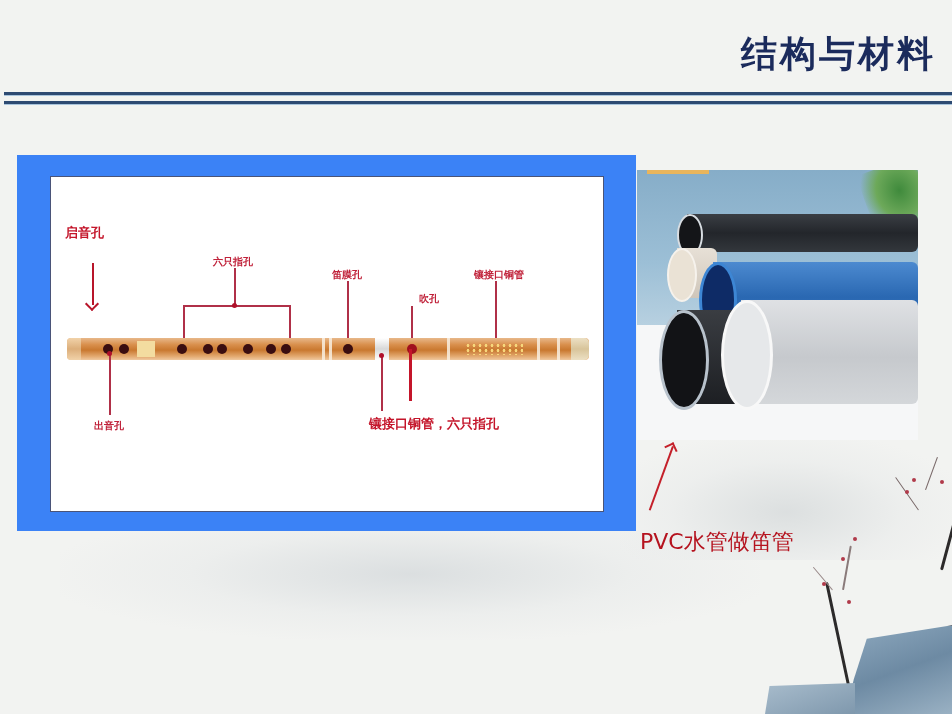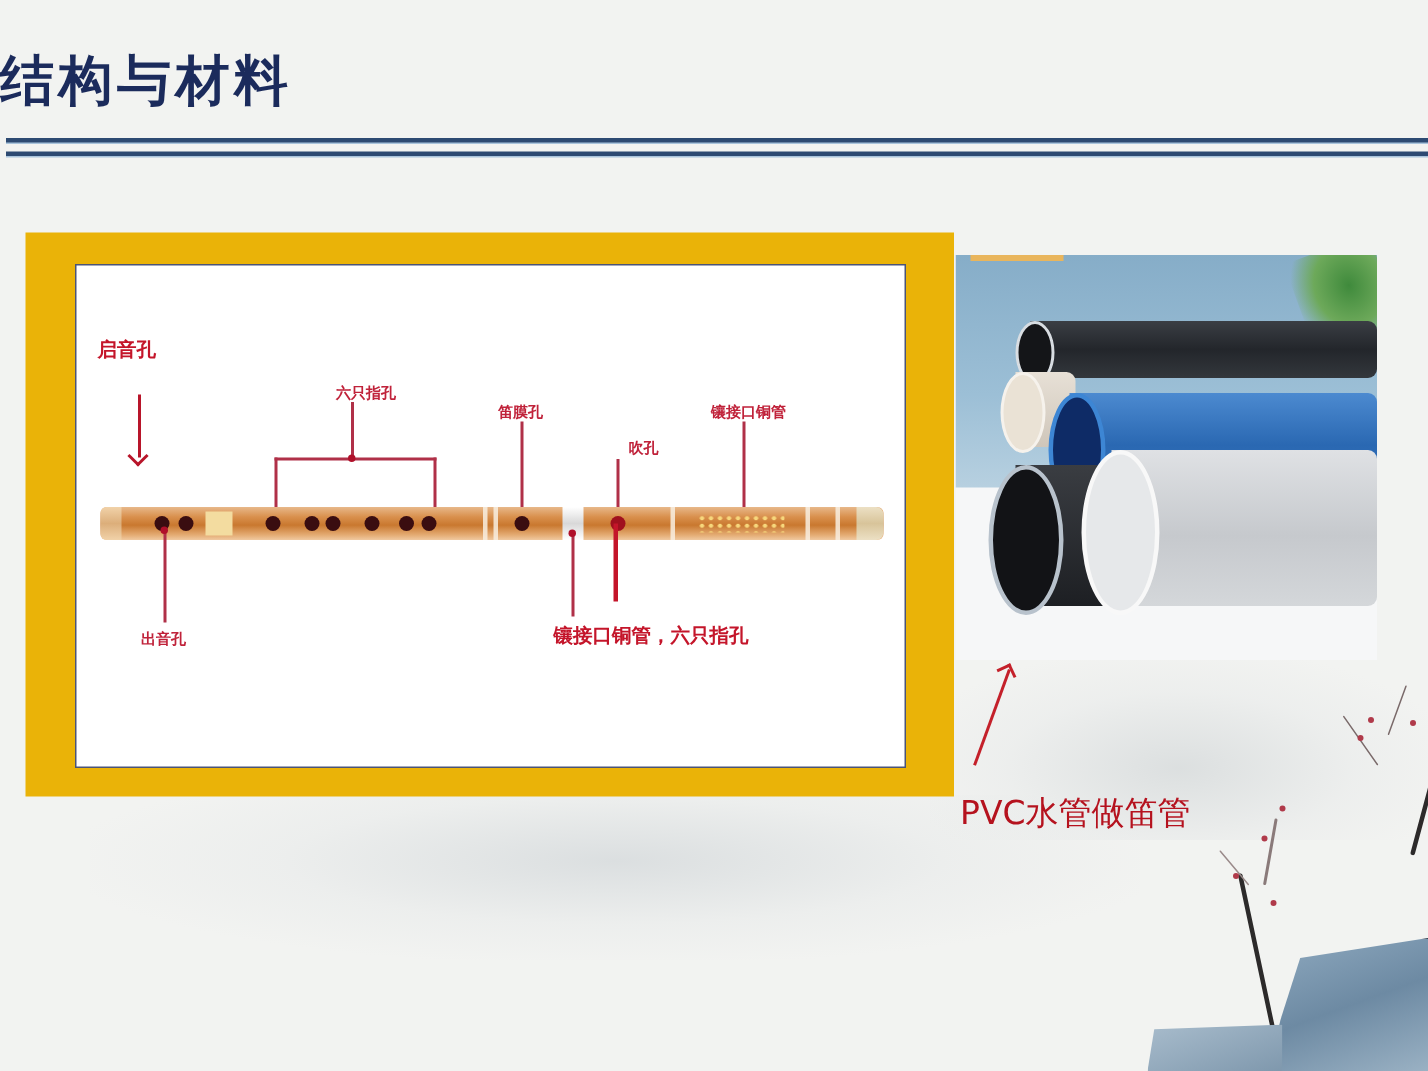--- a/index.html
+++ b/index.html
@@ -10,32 +10,32 @@
   }
   .bg-mist {
     position:absolute; left:60px; top:530px; width:700px; height:110px;
     background:radial-gradient(ellipse at 50% 40%, rgba(200,206,210,0.55) 0%, rgba(220,224,226,0.25) 45%, rgba(242,243,241,0) 75%);
   }
   .bg-mist2 {
     position:absolute; left:620px; top:440px; width:332px; height:120px;
     background:radial-gradient(ellipse at 50% 60%, rgba(205,210,212,0.6) 0%, rgba(225,228,229,0.3) 50%, rgba(242,243,241,0) 80%);
   }
   .title {
-    position:absolute; left:0; top:30px; width:936px; text-align:left;
+    position:absolute; left:0; top:30px; width:936px; text-align:right;
     font-size:36px; font-weight:bold; color:#1b2b5c; letter-spacing:3px;
   }
   .rule {
     position:absolute; left:4px; right:0; height:3px; background:#2d4a72;
     box-shadow:0 1px 0 #a9c4dc;
   }
   .rule.r1 { top:92px; }
   .rule.r2 { top:101px; }
 
   .card {
-    position:absolute; left:17px; top:155px; width:619px; height:376px; background:#eab308;font-family:Liberation Serif, serif;
+    position:absolute; left:17px; top:155px; width:619px; height:376px; background:#3b82f6;font-family:Liberation Serif, serif;
   }
   .frame {
     position:absolute; left:33px; top:21px; width:552px; height:334px;
     border:1.5px solid #4a5478; background:#ffffff;
   }
   .lbl {
     position:absolute; color:#c0223a; font-size:10px; white-space:nowrap; font-weight:bold;
   }
   .lbl.big { font-size:13px; color:#c4152a; }
   .vline { position:absolute; width:1.5px; background:#b03048; }
@@ -140,21 +140,21 @@
 <div class="title">结构与材料</div>
 <div class="rule r1"></div>
 <div class="rule r2"></div>
 
 <div class="card">
   <div class="frame">
 
     <div class="lbl big" style="left:14px; top:47px;">启音孔</div>
     <div class="arrow-down"></div>
 
-    <div class="lbl" style="left:162px; top:78px;margin-left:11px;">六只指孔</div>
+    <div class="lbl" style="left:162px; top:78px;">六只指孔</div>
     <div class="vline" style="left:183px; top:91px; height:38px;"></div>
     <div class="hline" style="left:132px; top:128px; width:108px;"></div>
     <div class="dot" style="left:181px; top:126px;"></div>
     <div class="vline" style="left:132px; top:128px; height:40px;"></div>
     <div class="vline" style="left:238px; top:128px; height:40px;"></div>
 
     <div class="lbl" style="left:281px; top:91px;">笛膜孔</div>
     <div class="vline" style="left:296px; top:104px; height:66px;"></div>
 
     <div class="lbl" style="left:368px; top:115px;">吹孔</div>

